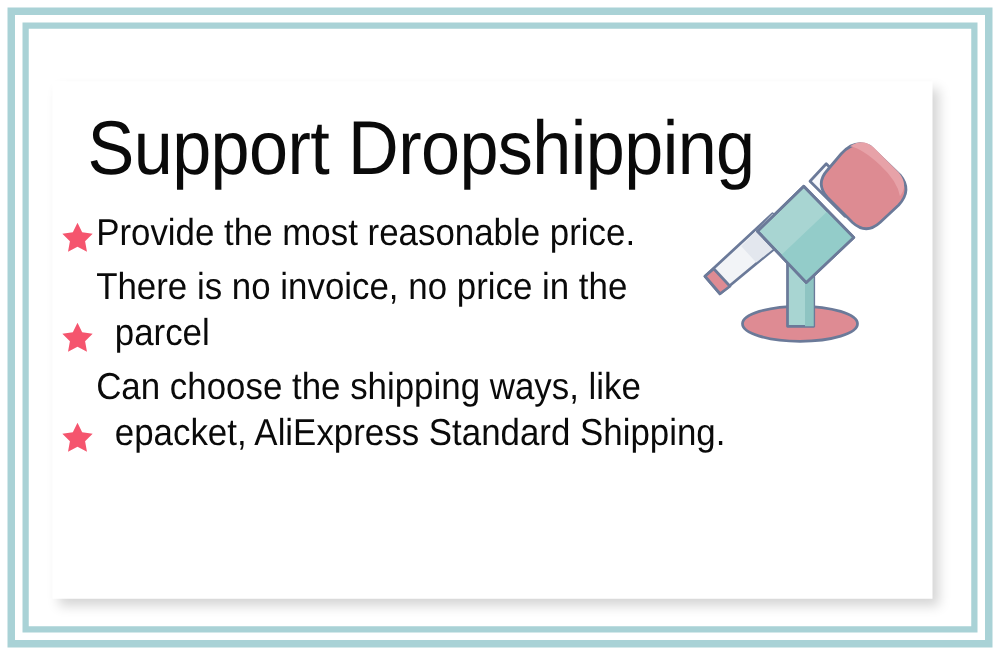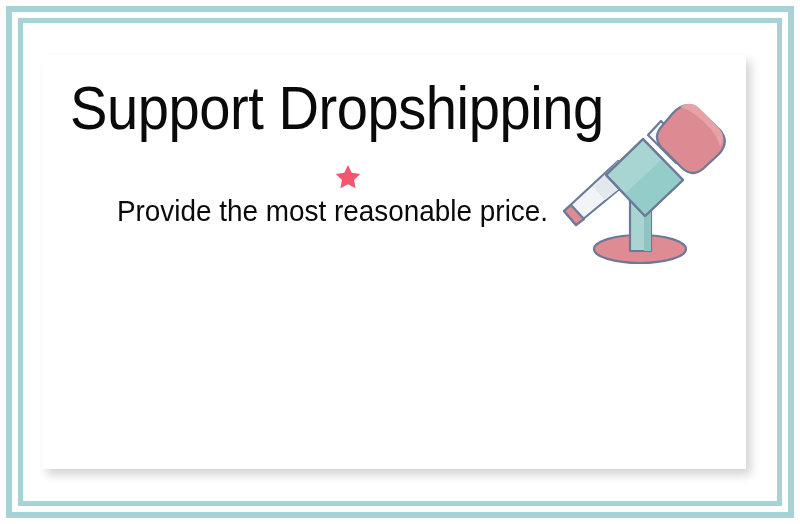--- a/index.html
+++ b/index.html
@@ -39,21 +39,21 @@
     right: 18px;
     bottom: 18px;
     border: 5px solid #a9d2d6;
     box-sizing: border-box;
   }
 
   
   .card {
     position: absolute;
     left: 42px;
-    top: 55px;
+    top: 65px;
     width: 704px;
     height: 414px;
     background: #ffffff;
     box-shadow: 5px 6px 9px rgba(0,0,0,0.17);
     box-sizing: border-box;
     overflow: hidden;
   }
 
   
   .title {
@@ -73,23 +73,22 @@
 
   
   .bullets {
     position: absolute;
     left: 6px;
     top: 103px;
     width: 600px;
   }
   .bullet-row {
     display: flex;
-    align-items: center;
+    align-items: flex-end;
     margin-bottom: 6px;
-    flex-direction: column;
   }
   .star-icon {
     flex: 0 0 auto;
     width: 28px;
     height: 30px;
     margin-top: 4px;
     display: block;
   }
   .bullet-text {
     font-family: "Liberation Sans Narrow", "Liberation Sans", sans-serif;
@@ -130,22 +129,40 @@
 
       <div class="bullet-row">
         <svg class="star-icon" viewBox="0 0 24 24">
           <path d="M12 1.8 L15.2 8.4 L22.4 9.4 L17.2 14.5 L18.5 21.7 L12 18.3 L5.5 21.7 L6.8 14.5 L1.6 9.4 L8.8 8.4 Z" fill="#f5556e"></path>
         </svg>
         <div class="bullet-text">
           <span>Provide the most reasonable price.</span>
         </div>
       </div>
 
+      <div class="bullet-row">
+        <svg class="star-icon" viewBox="0 0 24 24">
+          <path d="M12 1.8 L15.2 8.4 L22.4 9.4 L17.2 14.5 L18.5 21.7 L12 18.3 L5.5 21.7 L6.8 14.5 L1.6 9.4 L8.8 8.4 Z" fill="#f5556e"></path>
+        </svg>
+        <div class="bullet-text">
+          <span>There is no invoice, no price in the</span>
+          <span class="cont">parcel</span>
+        </div>
+      </div>
 
 
+      <div class="bullet-row">
+        <svg class="star-icon" viewBox="0 0 24 24">
+          <path d="M12 1.8 L15.2 8.4 L22.4 9.4 L17.2 14.5 L18.5 21.7 L12 18.3 L5.5 21.7 L6.8 14.5 L1.6 9.4 L8.8 8.4 Z" fill="#f5556e"></path>
+        </svg>
+        <div class="bullet-text">
+          <span>Can choose the shipping ways, like</span>
+          <span class="cont">epacket, AliExpress Standard Shipping.</span>
+        </div>
+      </div>
 
     </div>
 
     <svg class="mic-illustration" viewBox="0 0 180 200">
       <g stroke="#6b7a99" stroke-width="2.2" stroke-linejoin="round" stroke-linecap="round">
 
         <ellipse cx="88" cy="172" rx="46" ry="14" fill="#de8b93"></ellipse>
 
         <path d="M78 110 L99 110 L99 174 L78 174 Z" fill="#a8d5d2"></path>
         <path d="M92 110 L99 110 L99 174 L92 174 Z" fill="#8ec4c2" stroke="none"></path>

